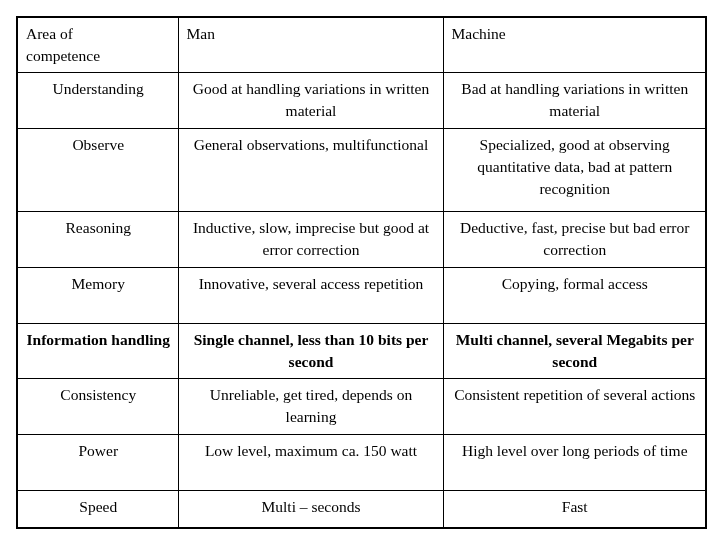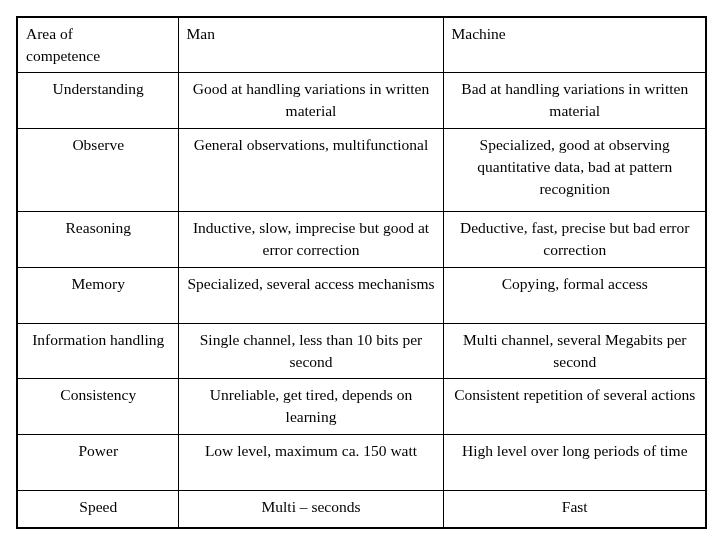--- a/index.html
+++ b/index.html
@@ -49,21 +49,21 @@
     background: #ffffff;
   }
   tr.body-row td {
     height: auto;
     text-align: center;
   }
   tr[data-row="1"] td { height: 45px; }
   tr[data-row="2"] td { height: 72px; }
   tr[data-row="3"] td { height: 45px; }
   tr[data-row="4"] td { height: 45px; }
-  tr[data-row="5"] td { height: 44px; }
+  tr[data-row="5"] td { height: 44px; font-weight: bold; }
   tr[data-row="6"] td { height: 45px; }
   tr[data-row="7"] td { height: 45px; }
   tr[data-row="8"] td { height: 26px; }
 
   .cell-text {
     display: block;
     white-space: pre-line;
   }
 </style>
 </head>
@@ -123,21 +123,21 @@
           </td>
           <td>
             <span class="cell-text">Deductive, fast, precise but bad error correction</span>
           </td>
         </tr>
         <tr class="body-row" data-row="4">
           <td>
             <span class="cell-text">Memory</span>
           </td>
           <td>
-            <span class="cell-text">Specialized, several access mechanisms</span>
+            <span class="cell-text">Innovative, several access repetition</span>
           </td>
           <td>
             <span class="cell-text">Copying, formal access</span>
           </td>
         </tr>
         <tr class="body-row" data-row="5">
           <td>
             <span class="cell-text">Information handling</span>
           </td>
           <td>

